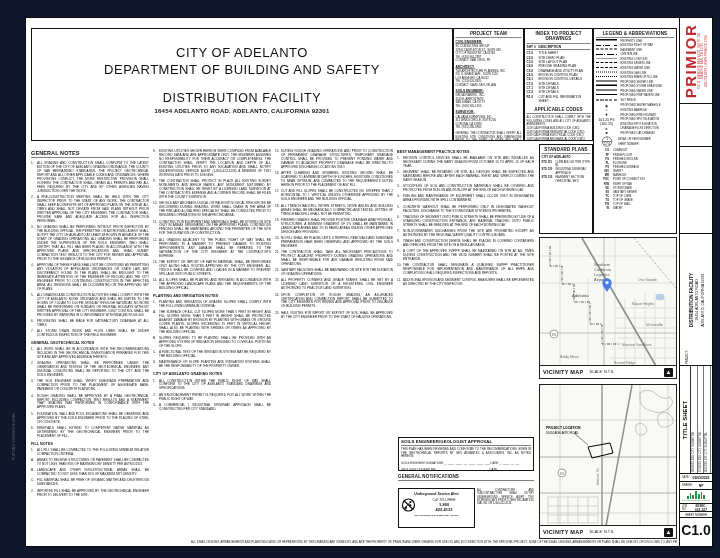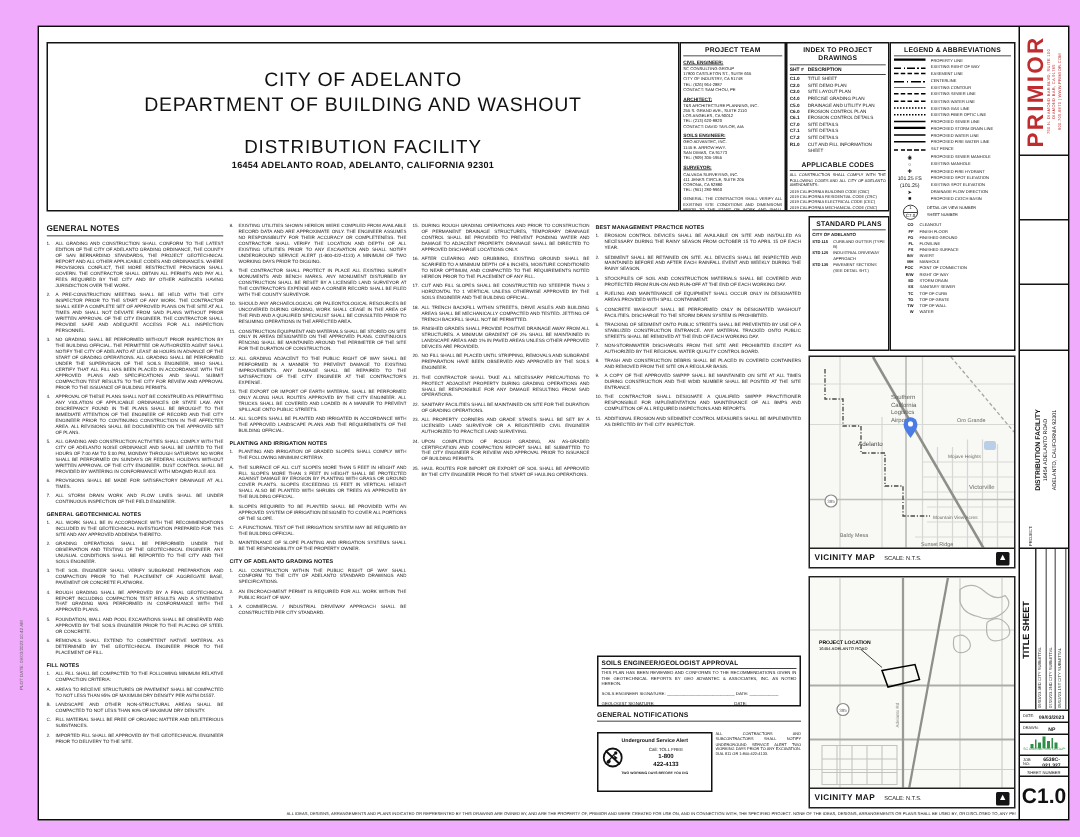--- a/index.html
+++ b/index.html
@@ -1,16 +1,16 @@
 <!DOCTYPE html>
 <html><head>
 <meta charset="utf-8">
 <style>
   html,body{margin:0;padding:0;}
-  .page{position:relative;width:720px;height:558px;background:#f0abfc;font-family:"Liberation Sans",sans-serif;color:#111;overflow:hidden;}
+  .page{position:relative;width:720px;height:558px;background:#0f172a;font-family:"Liberation Sans",sans-serif;color:#111;overflow:hidden;}
   .sheet{position:absolute;left:25px;top:17px;width:686px;height:528px;background:#fff;border:1.3px solid #0a0a0a;}
   .box{position:absolute;border:1px solid #141414;background:#fff;box-sizing:border-box;overflow:hidden;}
   .m2{width:200%;min-height:200%;transform:scale(.5);transform-origin:0 0;font-size:6.2px;line-height:1.28;color:#131313;box-sizing:border-box;}
   .bxhead{font-weight:bold;text-align:center;font-size:9px;letter-spacing:.3px;border-bottom:1px solid #111;padding:2.5px 0 2px;}
   
   .titlebox{display:flex;flex-direction:column;align-items:center;justify-content:flex-start;padding-top:16px;}
   .t1{font-size:13px;letter-spacing:.5px;}
   .t2{font-size:13px;letter-spacing:.5px;margin-top:2px;}
   .t3{font-size:12.5px;letter-spacing:.6px;margin-top:14px;}
   .t4{font-size:6px;font-weight:bold;margin-top:3px;letter-spacing:.2px;}
@@ -100,21 +100,21 @@
 </head>
 <body>
 
 <div class="page">
   <div class="plot-stamp">PLOT DATE: 09/03/2023 10:42 AM</div>
 
   <div class="sheet">
 
     <div class="box titlebox" style="left:5px;top:10px;width:422px;height:113px;">
       <div class="t1">CITY OF ADELANTO</div>
-      <div class="t2">DEPARTMENT OF BUILDING AND WASHOUT</div>
+      <div class="t2">DEPARTMENT OF BUILDING AND SAFETY</div>
       <div class="t3">DISTRIBUTION FACILITY</div>
       <div class="t4">16454 ADELANTO ROAD, ADELANTO, CALIFORNIA 92301</div>
     </div>
 
     <div class="box" style="left:427px;top:10px;width:71px;height:113px;">
       <div class="m2" style="padding:0 3px;">
         <div class="bxhead">PROJECT TEAM</div>
         <div>
 
             <div>

